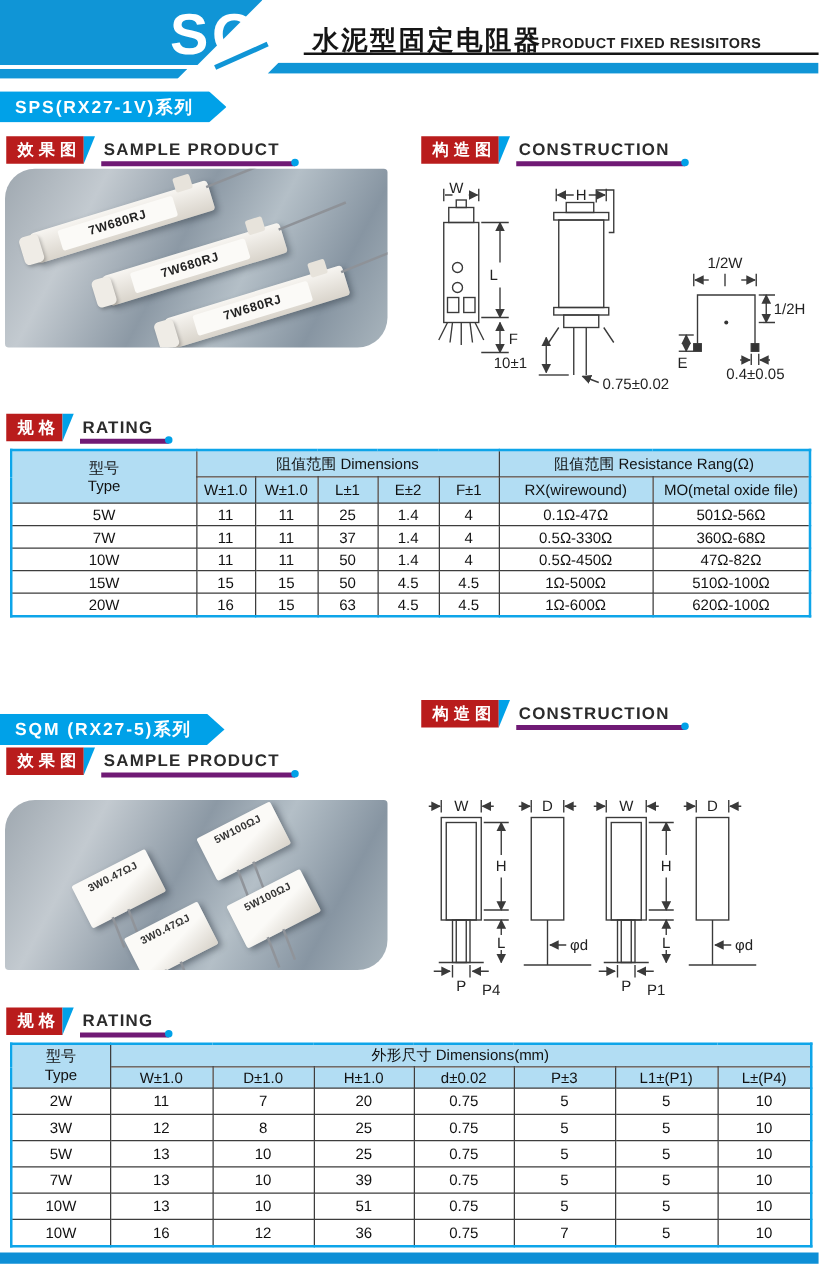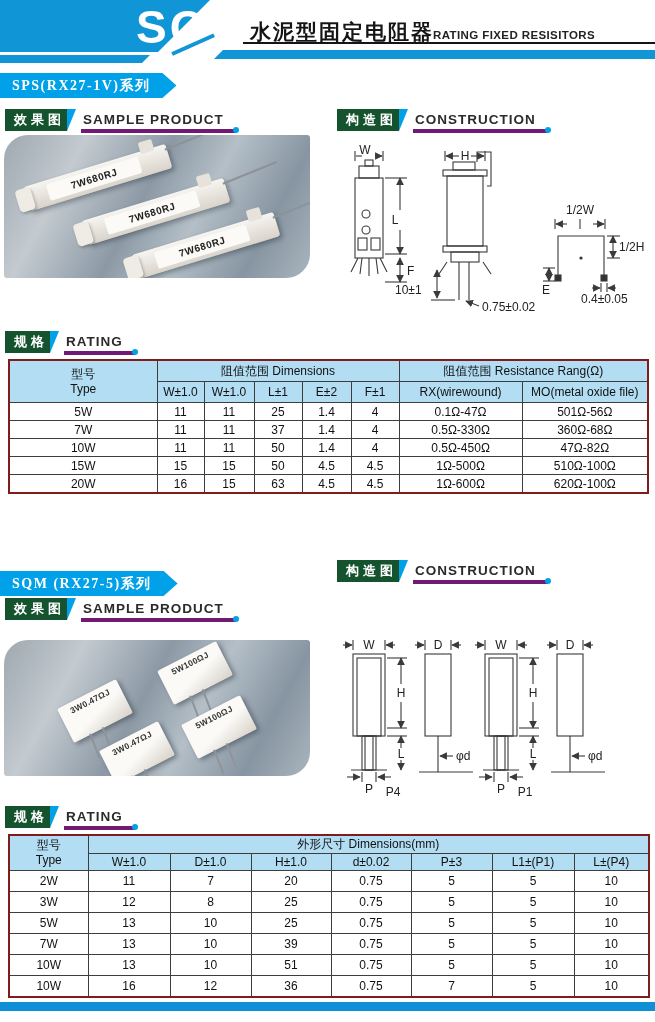--- a/index.html
+++ b/index.html
@@ -19,27 +19,27 @@
     transform:rotate(-24deg);transform-origin:left center;}
   .hdr-band{left:214px;top:50px;width:441px;height:9px;background:#1095d6;
     clip-path:polygon(9px 0,100% 0,100% 100%,0 100%);}
   .hdr-rule{left:243px;top:42px;width:412px;height:2px;background:#151515;}
   .hdr-title-cn{left:250px;top:18px;font-size:21px;font-weight:bold;color:#151515;letter-spacing:2px;}
   .hdr-title-en{left:433px;top:29px;font-size:11.5px;font-weight:600;color:#222;letter-spacing:.4px;}
 
   
   .series-label{left:0;height:25px;background:#00a1e8;color:#fff;font-size:14px;font-weight:bold;
     letter-spacing:1.5px;line-height:25px;padding:0 26px 0 12px;
-    clip-path:polygon(0 0,calc(100% - 14px) 0,100% 50%,calc(100% - 14px) 100%,0 100%);font-family:Liberation Serif, serif;}
+    clip-path:polygon(0 0,calc(100% - 14px) 0,100% 50%,calc(100% - 14px) 100%,0 100%);}
   #series1-label{top:73px;}
   #series2-label{top:571px;text-align:center;}
 
   
   .sec{display:flex;align-items:flex-start;}
-  .sec-box{background:#14532d;color:#fff;font-size:13px;font-weight:bold;letter-spacing:4px;
+  .sec-box{background:#b91c1c;color:#fff;font-size:13px;font-weight:bold;letter-spacing:4px;
     height:22px;line-height:16px;padding:3px 2px 3px 9px;box-sizing:border-box;position:relative;}
   .sec-box::after{content:'';position:absolute;right:-9px;top:0;
     border-left:9px solid #00a1e8;border-bottom:22px solid transparent;}
   .sec-en{margin-left:14px;font-size:13.5px;font-weight:bold;color:#2b2b2b;letter-spacing:1px;
     padding:3px 12px 2px 2px;border-bottom:4px solid #701a75;position:relative;}
   .sec-en::after{content:'';position:absolute;right:-3px;bottom:-4px;width:6px;height:6px;
     border-radius:50%;background:#00a1e8;}
 
   
   .photo{overflow:hidden;border-radius:24px 3px 24px 3px;
@@ -65,21 +65,21 @@
   .res-sqm .wire{position:absolute;width:2px;height:26px;background:#90949a;bottom:-25px;transform:rotate(6deg);}
   .res-sqm .w1{left:16px;} .res-sqm .w2{left:30px;}
 
   
   .diagram{position:absolute;}
   #diagram1{left:333px;top:142px;}
   #diagram2{left:333px;top:636px;}
   svg text{font-family:"Liberation Sans","DejaVu Sans",sans-serif;font-size:12px;fill:#222;}
 
   
-  .data-table{position:absolute;border-collapse:collapse;table-layout:fixed;background:#fff;border:2px solid #7f1d1d;}
+  .data-table{position:absolute;border-collapse:collapse;table-layout:fixed;background:#fff;border:2px solid #0ea5e9;}
   .data-table th,.data-table td{border:1px solid #3d3d3d;font-size:12px;color:#111;text-align:center;
     vertical-align:middle;padding:0 2px;white-space:nowrap;overflow:hidden;font-weight:normal;}
   .data-table thead th{background:#b2ddf3;}
   .th-type div{line-height:15px;}
   #table1{left:8px;top:359px;width:639px;}
   #table1 thead th{height:20px;}
   #table1 tbody td{height:17px;}
   #table2{left:8px;top:834px;width:640px;}
   #table2 thead th{height:16px;}
   #table2 tbody td{height:20px;}
@@ -90,21 +90,21 @@
 </head>
 <body>
 
 <div class="abs hdr-block"></div>
 <div class="abs hdr-sq">SQ</div>
 <div class="abs hdr-stripe-left"></div>
 <div class="abs hdr-diag"></div>
 <div class="abs hdr-band"></div>
 <div class="abs hdr-rule"></div>
 <div class="abs hdr-title-cn">水泥型固定电阻器</div>
-<div class="abs hdr-title-en">RATING FIXED RESISITORS</div>
+<div class="abs hdr-title-en">PRODUCT FIXED RESISITORS</div>
 
 <div class="abs series-label" id="series1-label">SPS(RX27-1V)系列</div>
 
 <div class="abs sec" style="left:5px;top:109px;">
   <div class="sec-box">效果图</div>
   <div class="sec-en">SAMPLE PRODUCT</div>
 </div>
 <div class="abs sec" style="left:337px;top:109px;">
   <div class="sec-box">构造图</div>
   <div class="sec-en">CONSTRUCTION</div>

